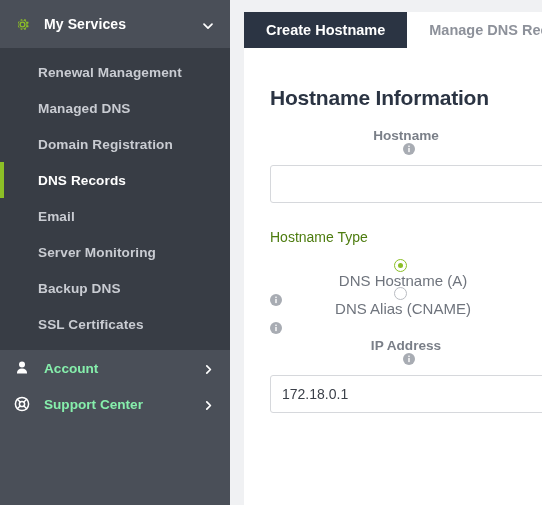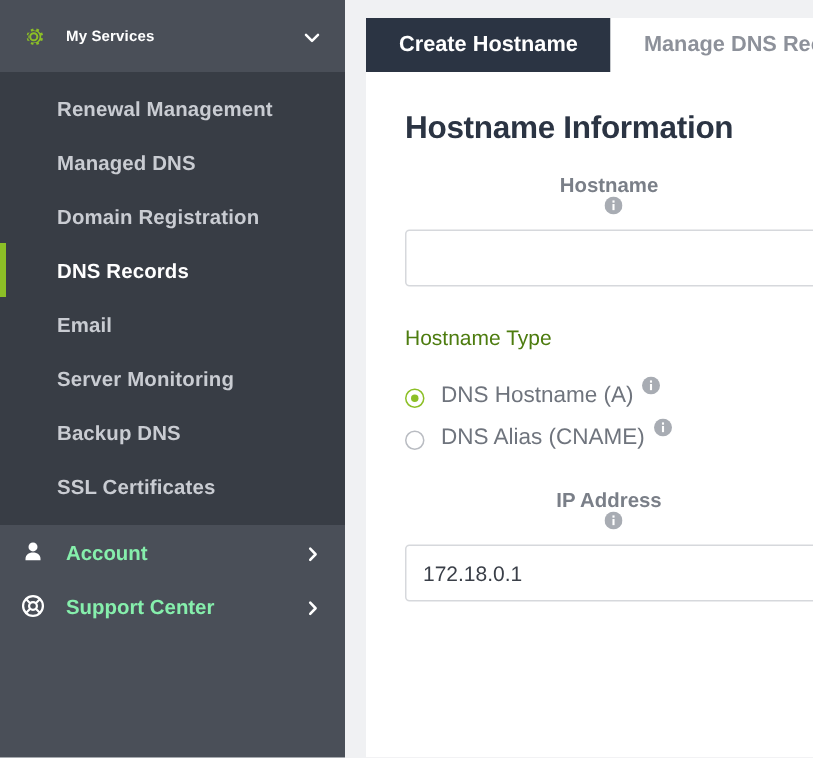--- a/index.html
+++ b/index.html
@@ -38,21 +38,21 @@
     position: relative;
   }
   .sb-header .gear {
     width: 17px; height: 17px;
     flex: 0 0 17px;
     margin-right: 13px;
     display: block;
   }
   .sb-header .hdr-label {
     color: #ffffff;
-    font-size: 10px;
+    font-size: 14px;
     font-weight: bold;
     letter-spacing: .1px;
     flex: 1;
   }
   .sb-header .chev {
     width: 12px; height: 12px;
     flex: 0 0 12px;
   }
 
   .submenu {
@@ -136,21 +136,21 @@
     height: 457px;
     padding: 26px 0 0 26px;
     overflow: hidden;
   }
 
   .card-title {
     color: #2b3443;
     font-size: 21px;
     font-weight: bold;
     letter-spacing: -.2px;
-    margin: 0 0 18px 0;
+    margin: 12px 0 18px 0;
   }
 
   .field-label {
     color: #7a7f88;
     font-size: 13.6px;
     font-weight: bold;
     display: flex;
     align-items: center;
     margin-bottom: 10px;
     flex-direction: column;
@@ -180,24 +180,25 @@
 
   .group-title {
     color: #4d7c0f;
     font-size: 14px;
     font-weight: normal;
     margin: 26px 0 14px 0;
   }
 
   .radio-row {
     display: flex;
-    align-items: flex-end;
+    align-items: center;
     height: 25px;
     margin-bottom: 3px;
     cursor: pointer;
+    flex-direction: column;
   }
   .radio {
     width: 13px; height: 13px;
     border-radius: 50%;
     border: 1.5px solid #b9bcc2;
     background: #ffffff;
     flex: 0 0 13px;
     margin-right: 11px;
     position: relative;
   }

